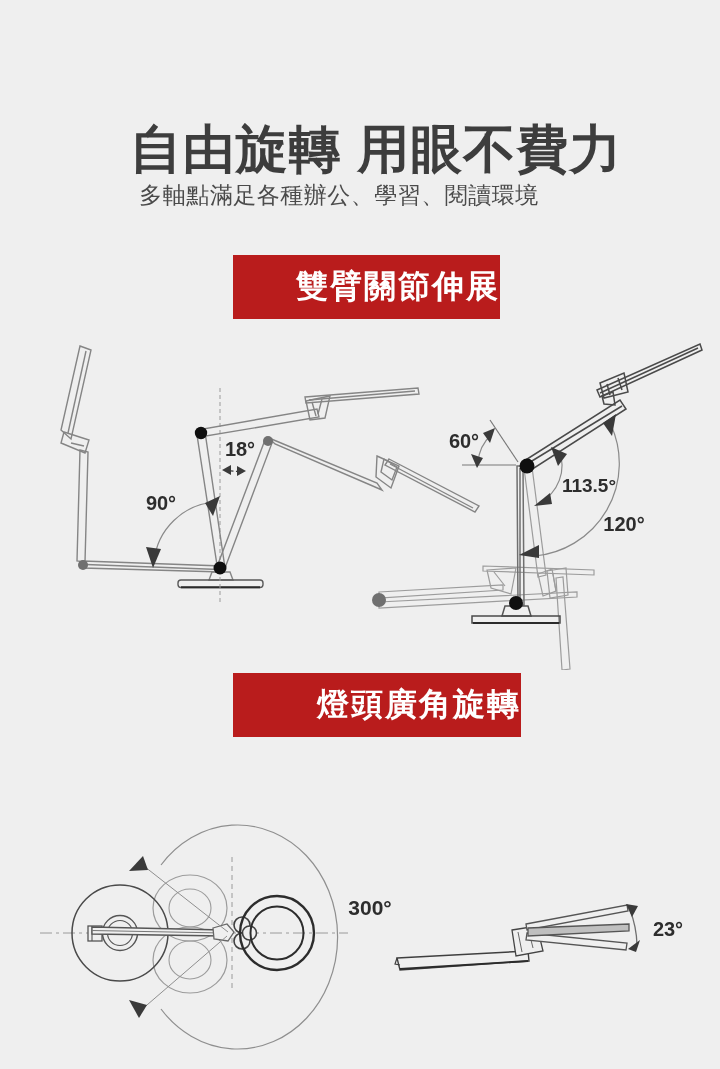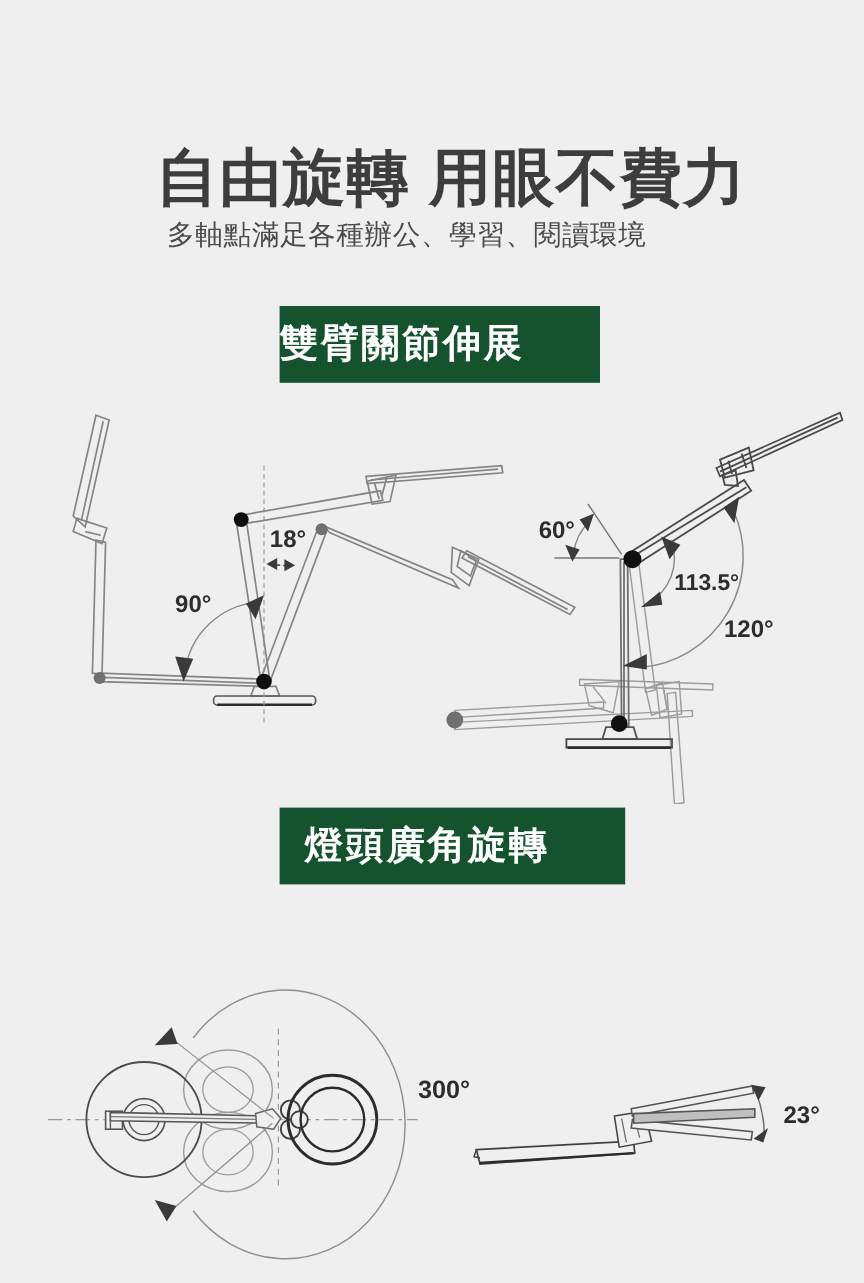--- a/index.html
+++ b/index.html
@@ -17,22 +17,22 @@
     color:#3d3d3d;letter-spacing:1px;
   }
   .hero-subtitle{
     position:absolute;top:180px;left:0;width:678px;
     margin:0;text-align:center;
     font-size:23px;line-height:30px;font-weight:500;
     color:#4b4b4b;letter-spacing:0.5px;
   }
   .badge{
     position:absolute;left:233px;width:267px;height:64px;
-    background:#14532d;
-    display:flex;align-items:center;justify-content:flex-start;
+    background:#b91c1c;
+    display:flex;align-items:center;justify-content:flex-end;
     color:#ffffff;font-size:32px;font-weight:700;letter-spacing:2px;
   }
   #badge-arm{top:255px;}
   #badge-head{top:673px;padding-left:21px;}
   .diagram{position:absolute;left:0;}
   #diagram-arm{top:340px;}
   #diagram-head{top:780px;}
   svg text{
     font-family:"Liberation Sans",sans-serif;
     font-weight:700;fill:#2d2d2d;

